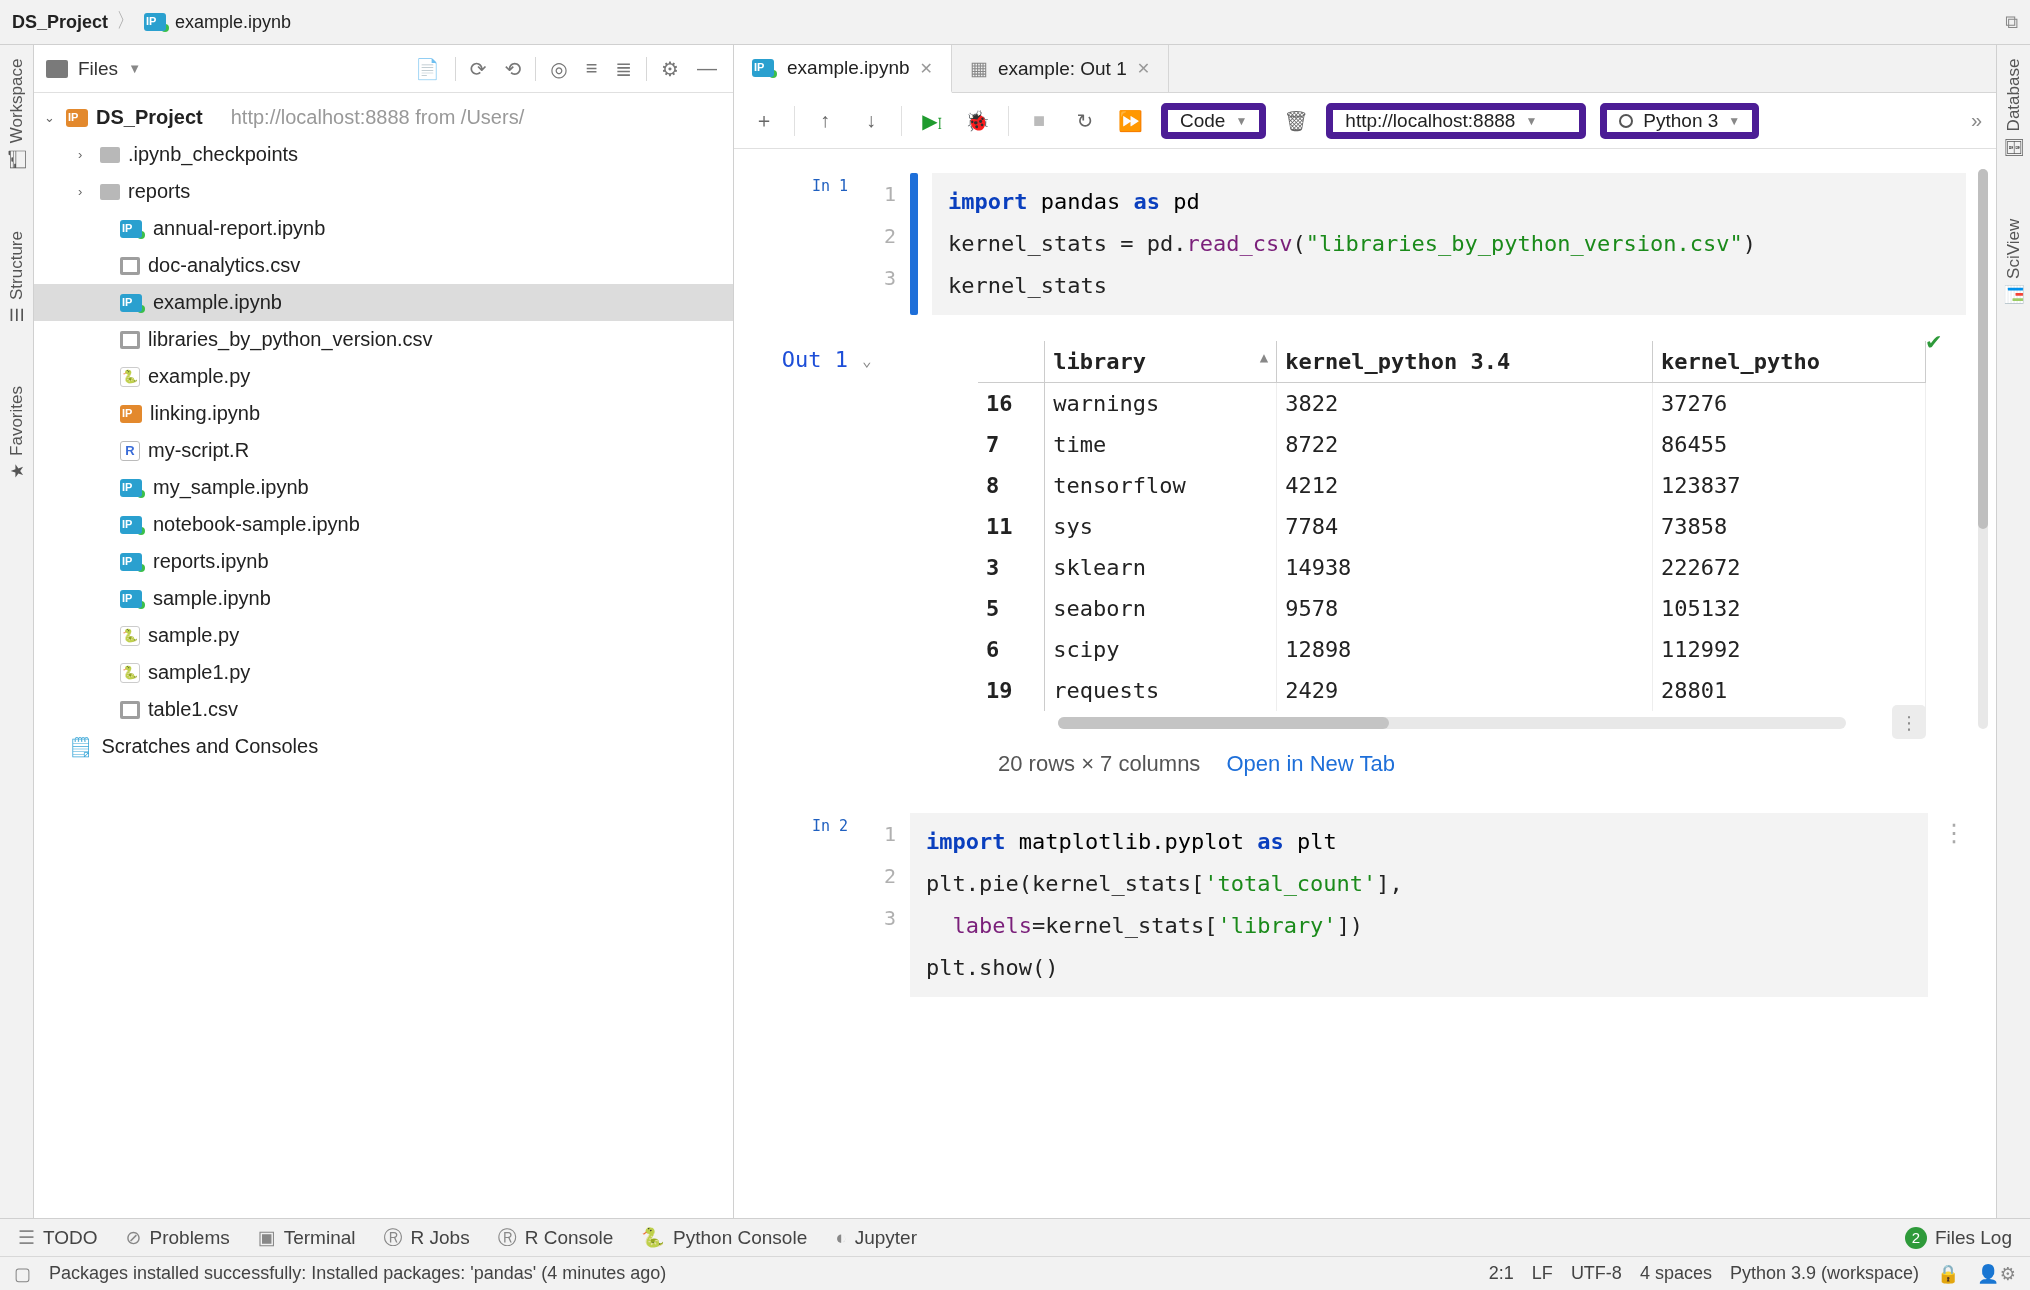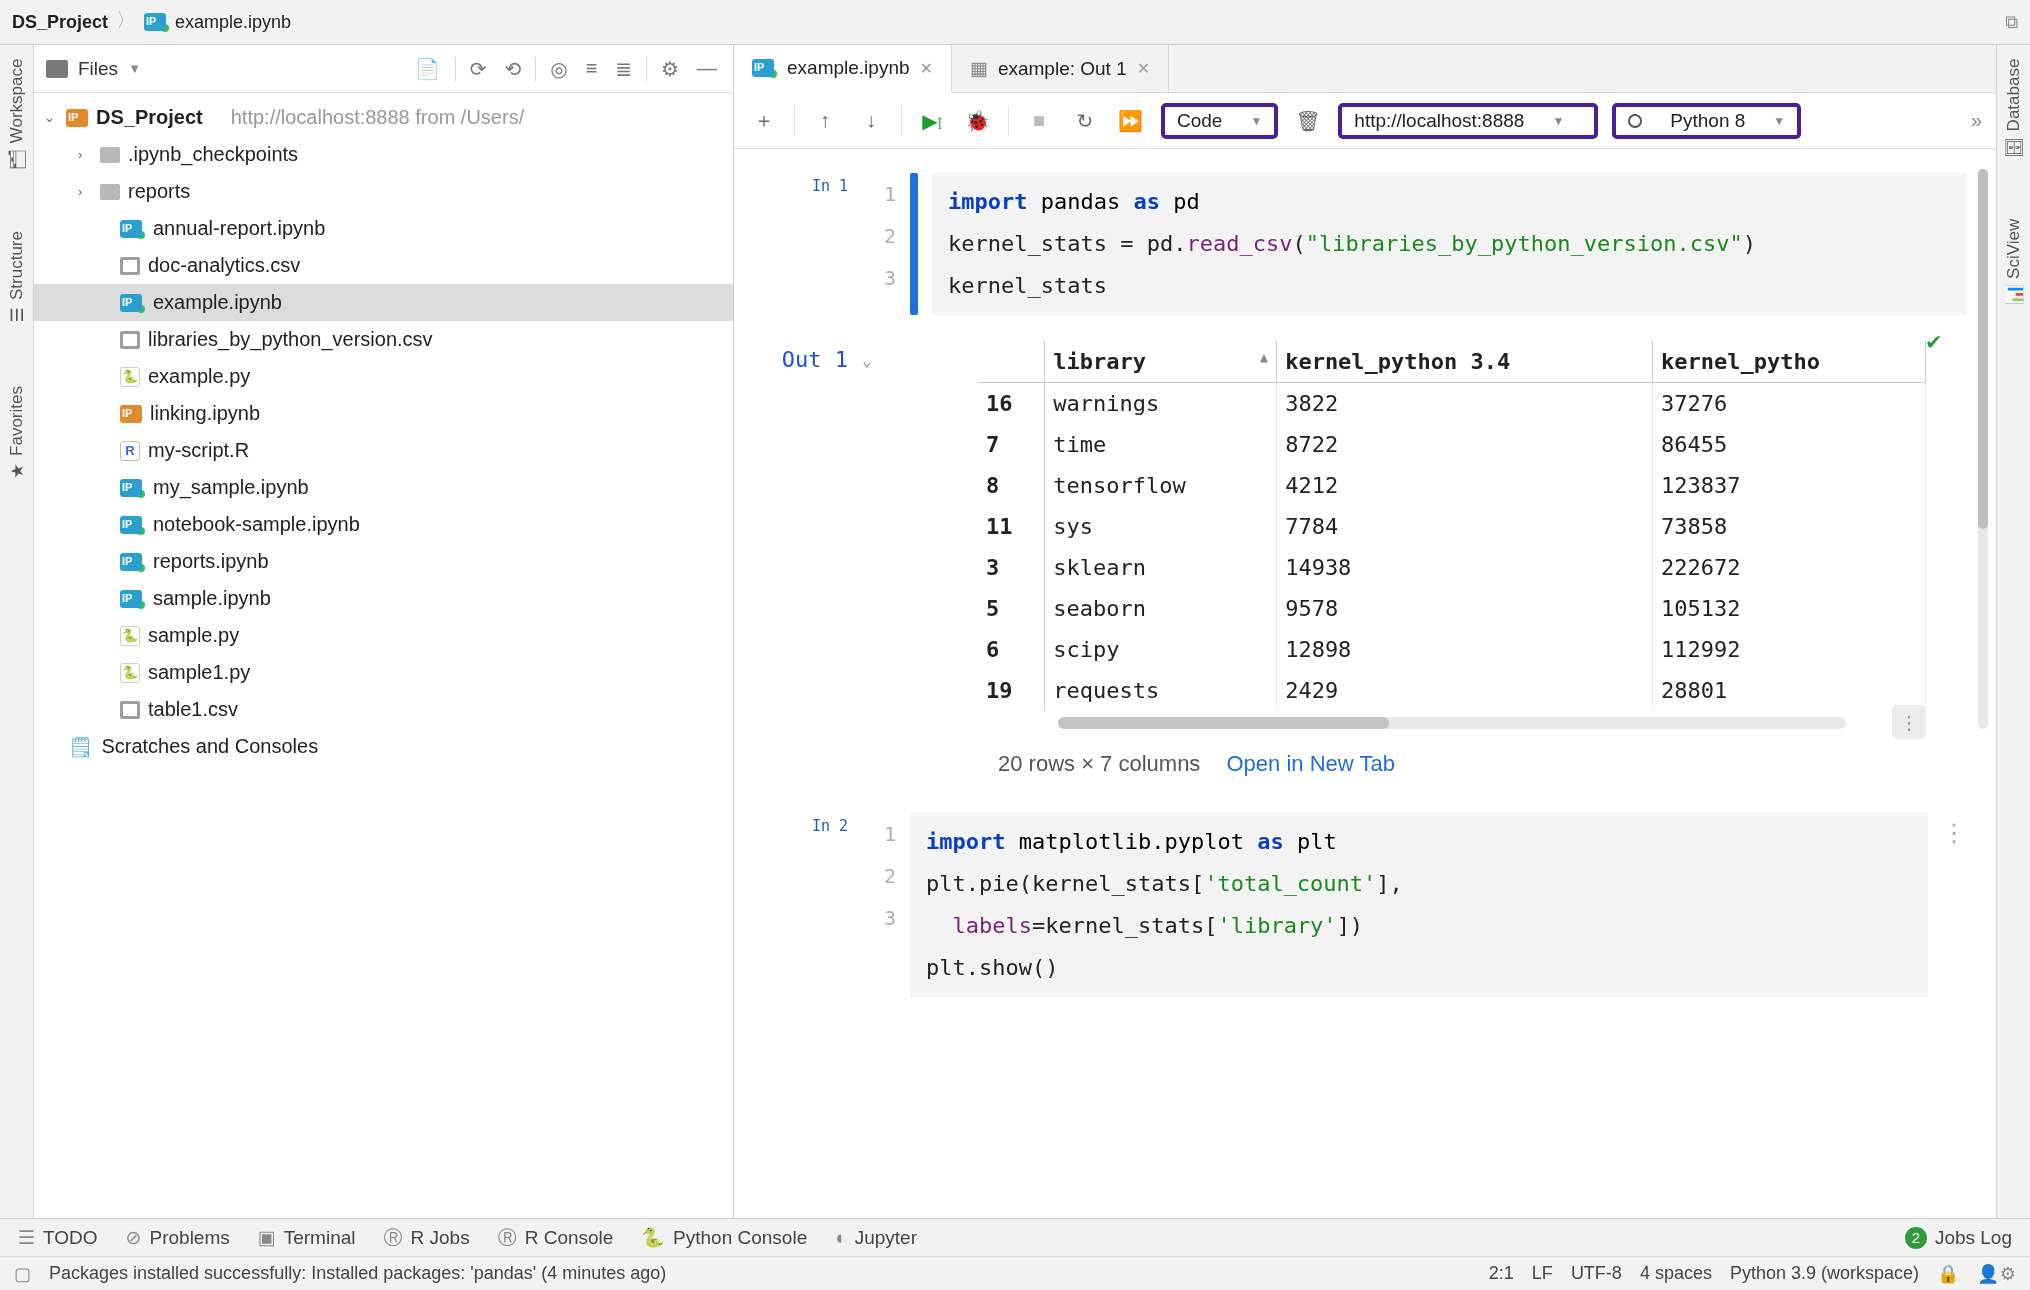--- a/index.html
+++ b/index.html
@@ -86,21 +86,21 @@
 .editor-tab .close-x { color:#999; font-size:16px; }
 .editor-tab .grid-icon { color:#888;}
 
 .nb-toolbar {
   height:56px; display:flex; align-items:center; gap:14px; padding:0 14px; border-bottom:1px solid #e0e0e0; background:#fff;
 }
 .nb-toolbar .tbtn { width:32px;height:32px;display:flex;align-items:center;justify-content:center;color:#666;font-size:20px;cursor:pointer;border-radius:4px;}
 .nb-toolbar .tbtn.green { color:#1f9b2e;}
 .nb-toolbar .sepv{width:1px;height:30px;background:#e0e0e0;}
 .nb-toolbar .combo {
-  display:flex;align-items:center;gap:28px;height:36px;border:4px solid #4c1d95;border-radius:5px;padding:0 12px;
+  display:flex;align-items:center;gap:10px;height:36px;border:7px solid #4c1d95;border-radius:5px;padding:0 12px;
   font-size:19px;cursor:pointer;
 }
 .nb-toolbar .combo .cd{color:#888;font-size:12px;}
 .nb-toolbar .circle{width:14px;height:14px;border:2px solid #555;border-radius:50%;display:inline-block;}
 .nb-toolbar .spacer{flex:1;}
 .nb-toolbar .more{color:#888; font-size:20px;}
 .green-check-floating { position:absolute; right:55px; top:178px; color:#2e9a3a; font-size:24px; }
 
 .notebook { flex:1; overflow:auto; padding: 24px 30px 40px 34px; font-family: "SF Mono", Menlo, Consolas, monospace; position:relative;}
 .notebook .vscroll { position:absolute; right:8px; top:20px; width:10px; height:560px; background:#e8e8e8; border-radius:5px;}
@@ -364,21 +364,21 @@
         <span>Code</span>
           <span class="cd">▼</span>
       </div>
       <span class="tbtn">🗑</span>
       <div class="combo" style="min-width:260px">
         <span>http://localhost:8888</span>
           <span class="cd">▼</span>
       </div>
       <div class="combo">
         <span class="circle"></span>
-        <span>Python 8</span>
+        <span>Python 3</span>
           <span class="cd">▼</span>
       </div>
       <div class="spacer"></div>
       <span class="more">»</span>
     </div>
 
     <div class="notebook">
       <span class="green-check-floating">✔</span>
       <div class="vscroll">
           <div class="thumb"></div>
@@ -526,21 +526,21 @@
       <span class="ci">🐍</span>
       <span>Python Console</span>
     </div>
   <div class="tw">
       <span class="ci">◐</span>
       <span>Jupyter</span>
     </div>
   <div class="spacer"></div>
   <div class="tw">
       <span class="badge2">2</span>
-      <span>Jobs Log</span>
+      <span>Files Log</span>
     </div>
 </div>
 
 <div class="status-bar">
   <span class="ci">▢</span>
   <span>Packages installed successfully: Installed packages: 'pandas' (4 minutes ago)</span>
   <div class="spacer"></div>
   <span>2:1</span>
   <span>LF</span>
   <span>UTF-8</span>

